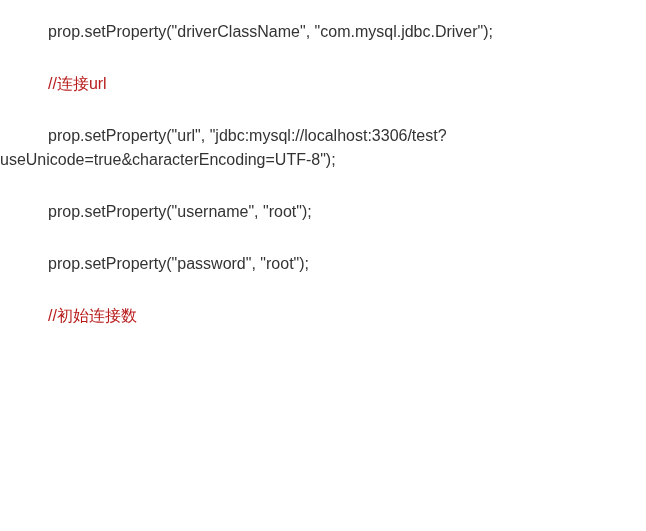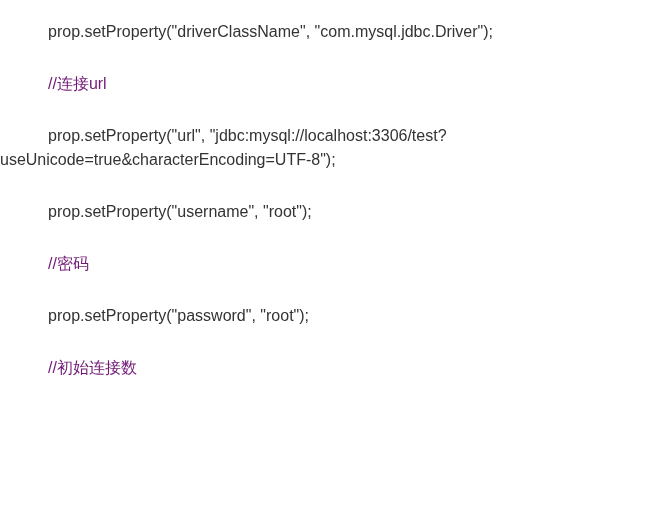--- a/index.html
+++ b/index.html
@@ -26,21 +26,21 @@
     }
     .code-line.wrap .first-part {
       display: block;
       padding-left: 48px;
     }
     .code-line.wrap .second-part {
       display: block;
       padding-left: 0;
     }
     .comment {
-      color: #701a75;
+      color: #b91c1c;
     }
     .code {
       color: #333;
     }
   </style>
 </head>
 <body>
 
 <div class="code-block">
   <div class="code-line">
@@ -50,21 +50,18 @@
     <span class="comment">//连接url</span>
   </div>
   <div class="code-line wrap">
     <span class="first-part code">prop.setProperty("url", "jdbc:mysql://localhost:3306/test?</span>
     <span class="second-part code">useUnicode=true&amp;characterEncoding=UTF-8");</span>
   </div>
   <div class="code-line">
     <span class="code">prop.setProperty("username", "root");</span>
   </div>
   <div class="code-line">
-    <span class="comment">//密码</span>
-  </div>
-  <div class="code-line">
     <span class="code">prop.setProperty("password", "root");</span>
   </div>
   <div class="code-line" style="margin-bottom:14px;">
     <span class="comment">//初始连接数</span>
   </div>
 </div>
 
 </body></html>

